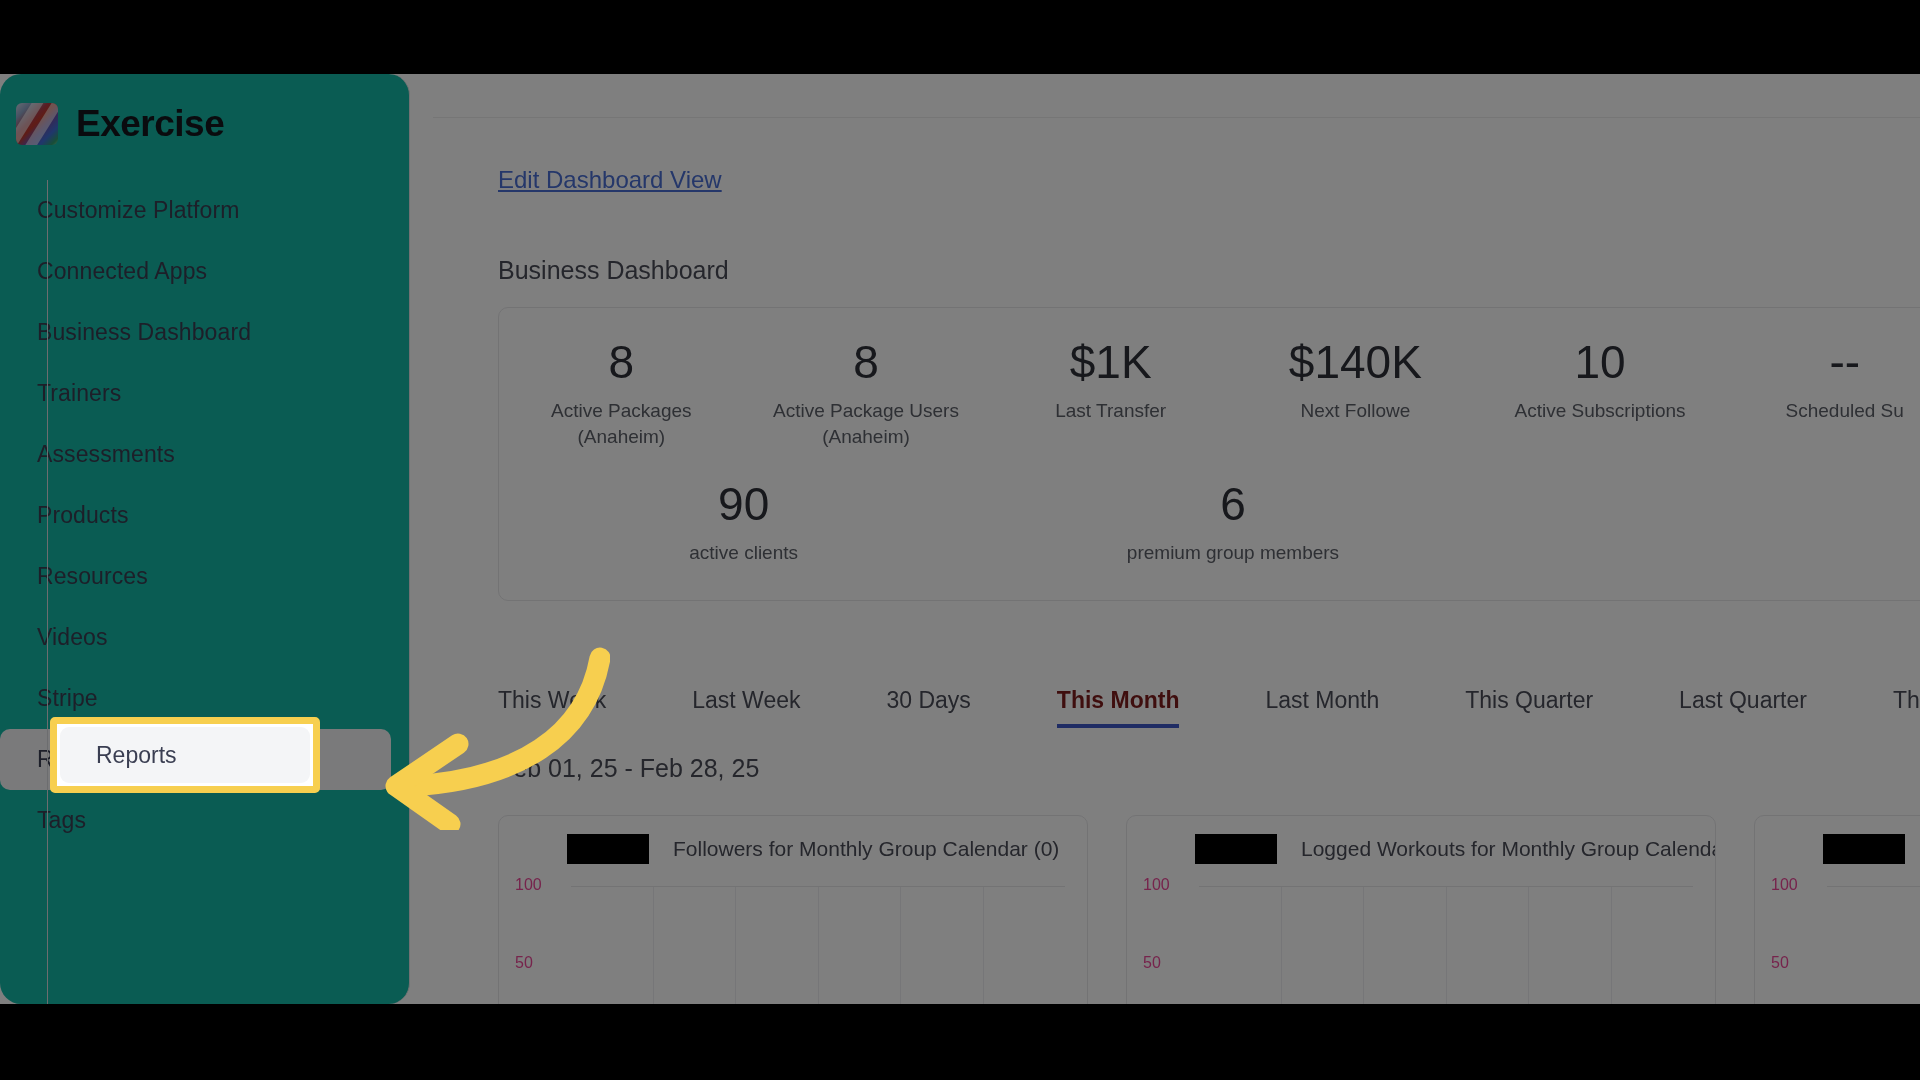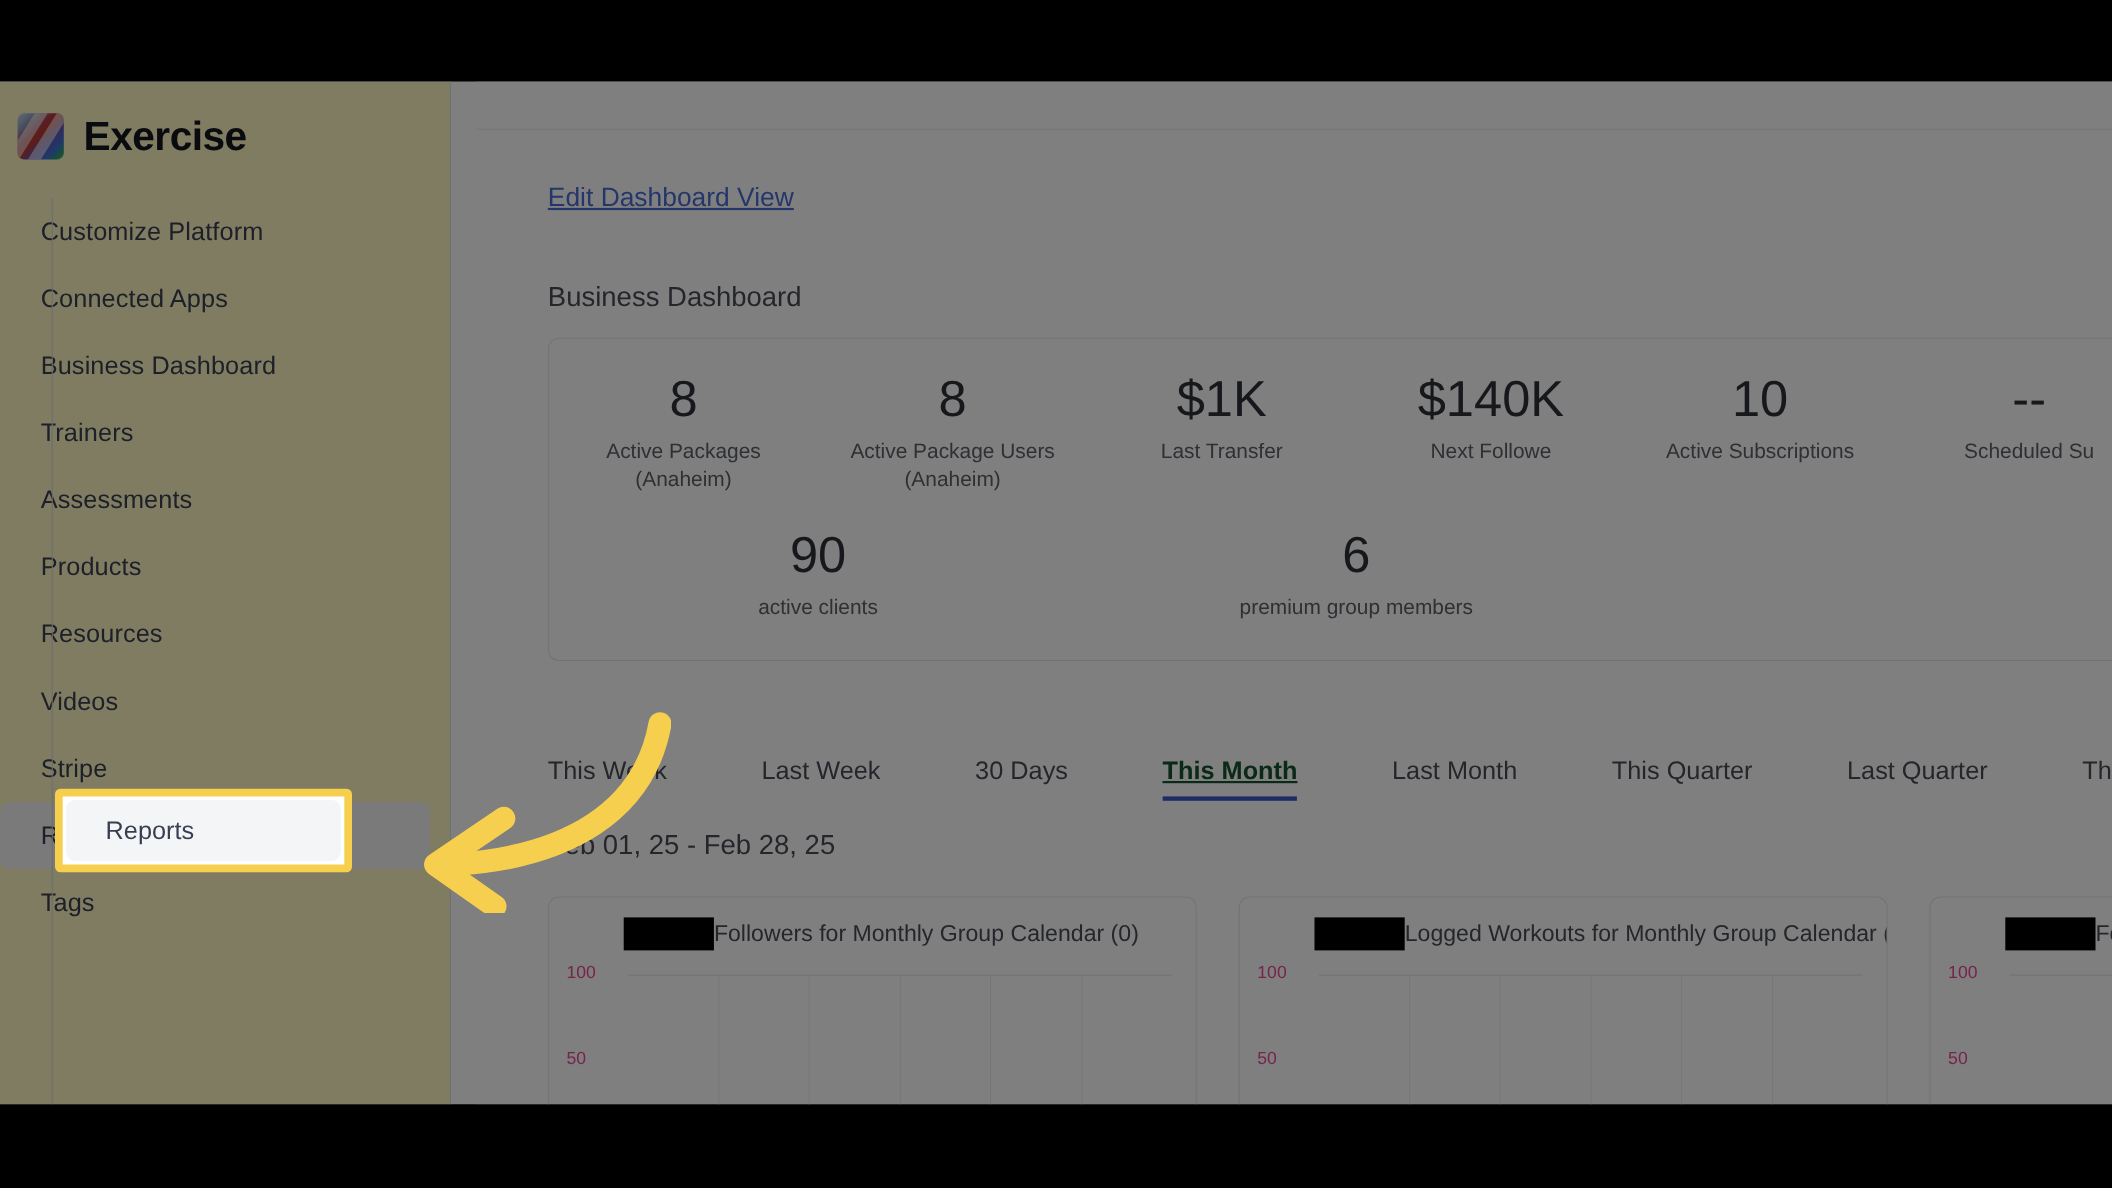--- a/index.html
+++ b/index.html
@@ -40,22 +40,23 @@
     position: absolute; left: 0; width: 1920px;
     background: #000; z-index: 60;
   }
   #letterbox-top { top: 0; height: 74px; }
   #letterbox-bottom { top: 1004px; height: 76px; }
 
   
   #sidebar {
     position: absolute; left: 0; top: 0;
     width: 410px; height: 930px;
-    background: #fef9c3;
+    background: #14b8a6;
     border-right: 1px solid #e3e3e6;
+    border-radius: 21px;
   }
   .brand {
     display: flex; align-items: center;
     gap: 18px;
     padding: 22px 0 0 16px;
     height: 78px;
   }
   .brand-logo {
     width: 42px; height: 42px;
     border-radius: 6px;
@@ -173,23 +174,22 @@
   }
   .tab {
     font-size: 23px;
     color: #4b4d58;
     padding-bottom: 10px;
     margin-right: 86px;
     white-space: nowrap;
   }
   .tab.active {
     font-weight: 700;
-    color: #14532d;
+    color: #7f1d1d;
     border-bottom: 4px solid #3f59c9;
-    text-decoration: underline;
   }
 
   .date-range {
     margin-top: 26px;
     font-size: 25px;
     color: #4b4d58;
   }
 
   
   .chart-row {
@@ -202,21 +202,21 @@
     flex: none;
     border: 1px solid #e6e6e9;
     border-radius: 10px;
     padding: 18px 16px 0 16px;
     height: 220px;
     overflow: hidden;
     position: relative;
   }
   .chart-head {
     display: flex; align-items: center;
-    gap: 0;
+    gap: 24px;
     padding-left: 52px;
   }
   .redacted {
     width: 82px; height: 30px;
     background: #000;
     flex: none;
   }
   .chart-title {
     font-size: 21px;
     color: #4b4d58;

